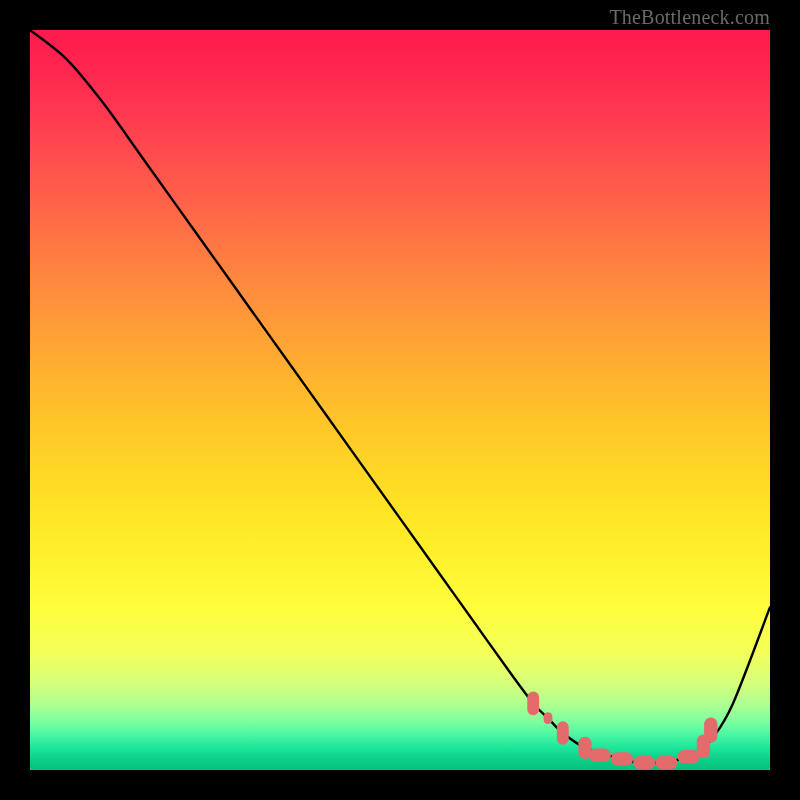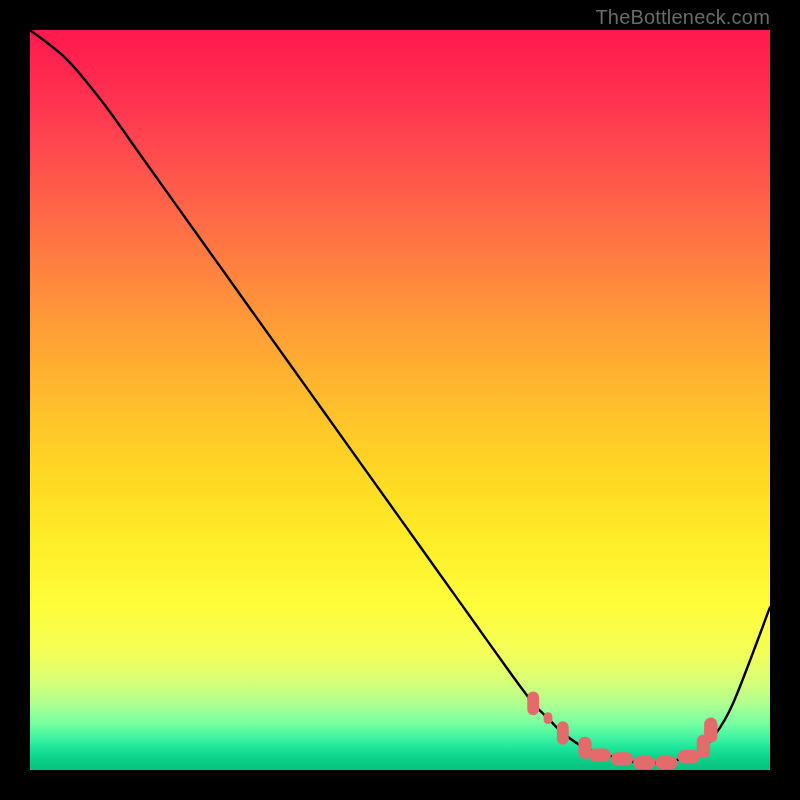--- a/index.html
+++ b/index.html
@@ -49,21 +49,21 @@
     position: absolute;
     left: 0;
     top: 0;
     width: 100%;
     height: 100%;
   }
   .attribution {
     position: absolute;
     top: 6px;
     right: 30px;
-    font-family: Liberation Sans, sans-serif;
+    font-family: Liberation Serif, serif;
     font-size: 20px;
     color: #6a6a6a;
     letter-spacing: 0.2px;
   }
 </style>
 </head>
 <body>
 
 <div class="chart-container">
   <div class="attribution">TheBottleneck.com</div>

